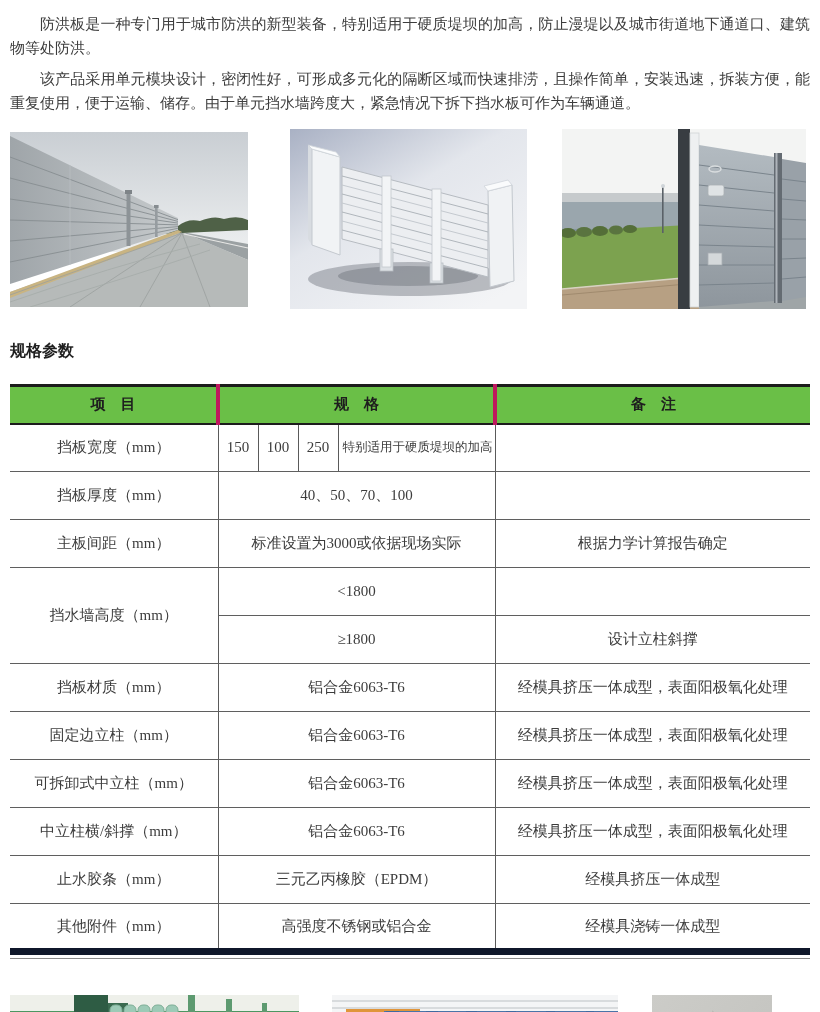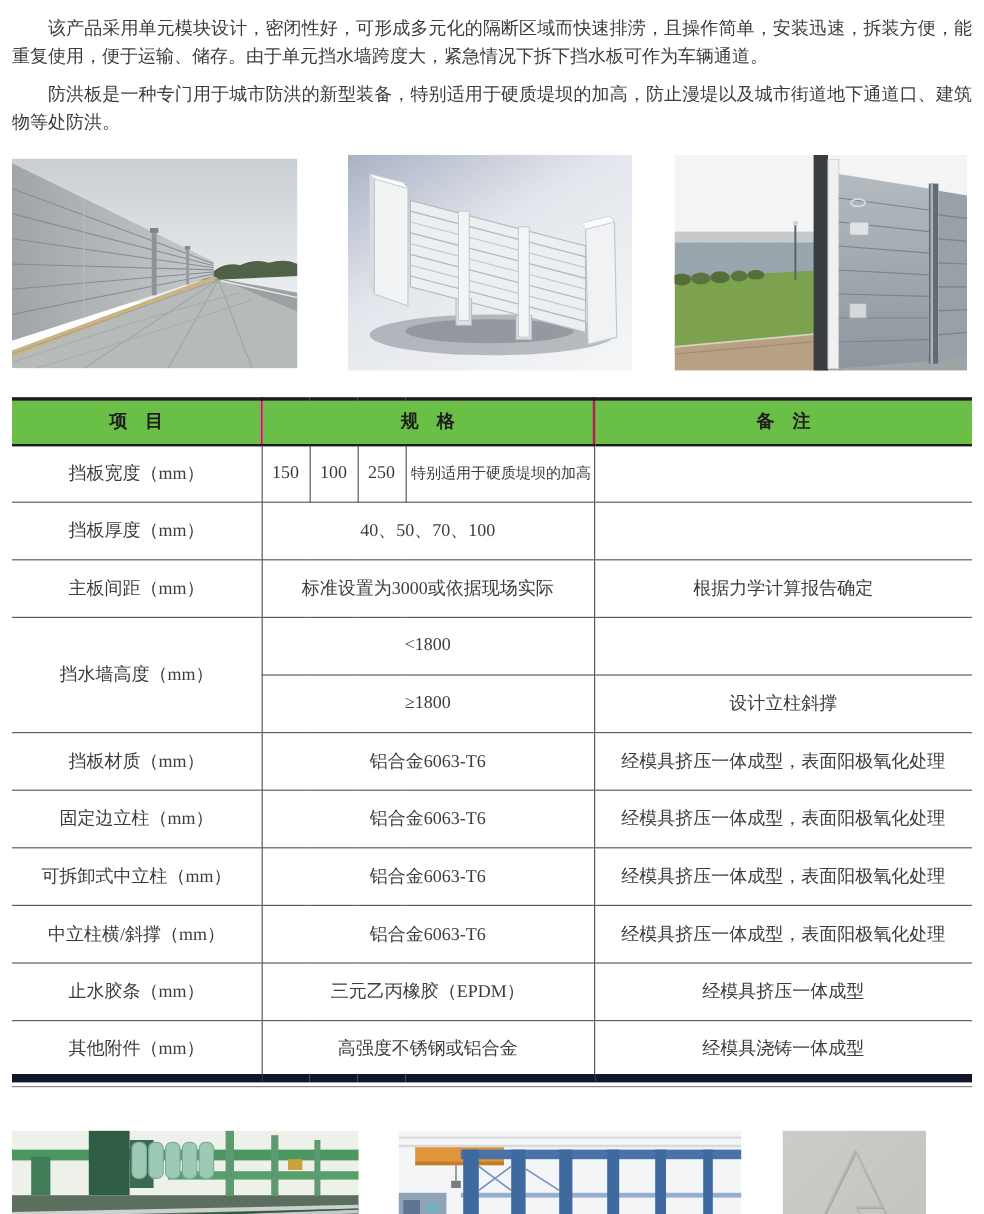--- a/index.html
+++ b/index.html
@@ -25,38 +25,38 @@
   .fig6 { width:120px; height:132px; margin-left:34px; }
 
   
   .section-title { margin-top:32px; font-size:16px; font-weight:bold; color:#1f1f1f; }
 
   
   .table-wrap { margin-top:22px; width:800px; border-bottom:1px solid #8a8a8a; padding-bottom:3px; }
   table.spec { width:800px; border-collapse:collapse; table-layout:fixed; font-size:15px; color:#3c3c3c; border-top:3px solid #1c1c1c; }
   table.spec th, table.spec td { text-align:center; vertical-align:middle; padding:0 4px; box-sizing:border-box; overflow:hidden; white-space:nowrap; }
   table.spec thead th { background:#6abf47; height:38px; font-size:15px; font-weight:bold; color:#1e1e1e; border-bottom:2px solid #1c1c1c; }
-  table.spec thead th.hv { border-right:2px solid #be185d; }
+  table.spec thead th.hv { border-right:4px solid #be185d; }
   table.spec tbody td { height:48px; border-bottom:1px solid #5f5f5f;font-family:Liberation Serif, serif; }
   table.spec tbody tr.last td { border-bottom:7px solid #0f172a; }
   td.v { border-right:1px solid #5a5a5a; }
   td.small { font-size:12.5px; }
   td.item { }
 
   
   .slogan { margin-top:16px; font-size:26px; font-weight:normal; color:#101010; letter-spacing:1px; }
 </style>
 </head>
 <body>
 
 <div class="page">
 
   <div class="intro">
+    <p>防洪板是一种专门用于城市防洪的新型装备，特别适用于硬质堤坝的加高，防止漫堤以及城市街道地下通道口、建筑物等处防洪。</p>
     <p>该产品采用单元模块设计，密闭性好，可形成多元化的隔断区域而快速排涝，且操作简单，安装迅速，拆装方便，能重复使用，便于运输、储存。由于单元挡水墙跨度大，紧急情况下拆下挡水板可作为车辆通道。</p>
-    <p>防洪板是一种专门用于城市防洪的新型装备，特别适用于硬质堤坝的加高，防止漫堤以及城市街道地下通道口、建筑物等处防洪。</p>
   </div>
 
   <div class="img-row img-row-1">
 
     <div class="fig fig1">
       <svg viewBox="0 0 238 175" preserveAspectRatio="none">
         <defs>
           <linearGradient id="g1sky" x1="0" y1="0" x2="0" y2="1">
             <stop offset="0" stop-color="#c9ced3"></stop>
               <stop offset="1" stop-color="#edeff0"></stop>
@@ -172,20 +172,21 @@
         <line x1="220" y1="110" x2="244" y2="110" stroke="#7a848c" stroke-width="1"></line>
         <line x1="220" y1="130" x2="244" y2="129" stroke="#7a848c" stroke-width="1"></line>
         <line x1="220" y1="150" x2="244" y2="148" stroke="#7a848c" stroke-width="1"></line>
         <rect x="146" y="56" width="16" height="11" rx="2" fill="#dfe3e5" stroke="#aab0b4" stroke-width="0.8"></rect>
         <ellipse cx="153" cy="40" rx="6" ry="3" fill="none" stroke="#d8dcde" stroke-width="1.5"></ellipse>
         <rect x="146" y="124" width="14" height="12" fill="#d4d8da" stroke="#a8aeb2" stroke-width="0.8"></rect>
       </svg>
     </div>
   </div>
 
+  <div class="section-title">规格参数</div>
 
   <div class="table-wrap">
     <table class="spec">
       <colgroup>
         <col style="width:208px">
           <col style="width:40px">
           <col style="width:40px">
           <col style="width:40px">
           <col style="width:157px">
           <col style="width:315px">

